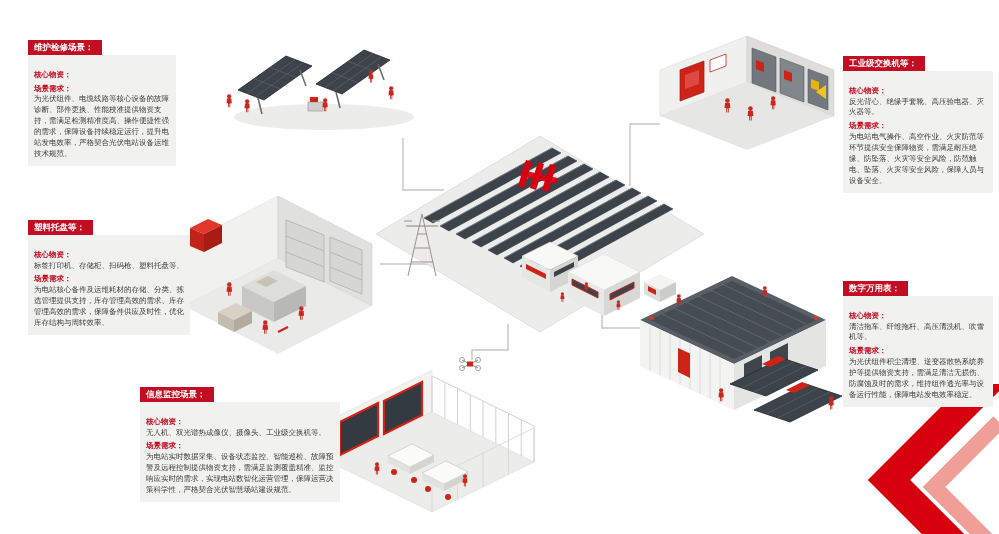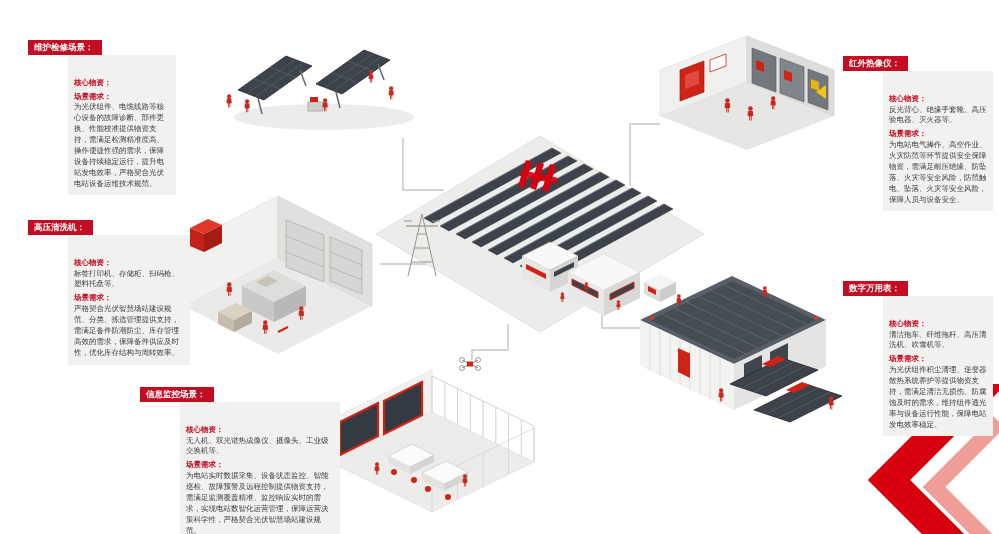--- a/index.html
+++ b/index.html
@@ -15,25 +15,24 @@
     display:inline-block;
     background:var(--brand-red,#c30d23);
     color:#fff;
     font-weight:bold;
     font-size:8.5px;
     line-height:1.2;
     padding:2.5px 8px 2.5px 6px;
   }
   .card-body {
     background:var(--card-bg,#f1f1ef);
-    padding:23px 6px 6px 6px;
+    padding:15px 6px 6px 6px;
     font-size:7.5px;
     line-height:1.45;
     color:#3a3a3a;
-    margin-left:40px;
   }
   .card-body .label {
     color:var(--brand-red,#c30d23);
     font-weight:bold;
     margin-top:3px;
   }
   .card-body .label:first-child { margin-top:0; }
 </style>
 </head>
 <body>
@@ -311,36 +310,36 @@
   <div class="card" style="left:28px; top:36px; width:148px;">
     <div class="card-header">维护检修场景：</div>
     <div class="card-body">
       <div class="label">核心物资：</div>
       <div class="label">场景需求：</div>
       <div class="text">为光伏组件、电缆线路等核心设备的故障诊断、部件更换、性能校准提供物资支持，需满足检测精准度高、操作便捷性强的需求，保障设备持续稳定运行，提升电站发电效率，严格契合光伏电站设备运维技术规范。</div>
     </div>
   </div>
 
   <div class="card" style="left:843px; top:52px; width:150px;">
-    <div class="card-header">红外热像仪：</div>
+    <div class="card-header">工业级交换机等：</div>
     <div class="card-body">
       <div class="label">核心物资：</div>
       <div class="text">反光背心、绝缘手套靴、高压验电器、灭火器等。</div>
       <div class="label">场景需求：</div>
       <div class="text">为电站电气操作、高空作业、火灾防范等环节提供安全保障物资，需满足耐压绝缘、防坠落、火灾等安全风险，防范触电、坠落、火灾等安全风险，保障人员与设备安全。</div>
     </div>
   </div>
 
   <div class="card" style="left:28px; top:216px; width:162px;">
-    <div class="card-header">高压清洗机：</div>
+    <div class="card-header">塑料托盘等：</div>
     <div class="card-body">
       <div class="label">核心物资：</div>
       <div class="text">标签打印机、存储柜、扫码枪、塑料托盘等。</div>
       <div class="label">场景需求：</div>
-      <div class="text">严格契合光伏智慧场站建设规范、分类、拣选管理提供支持，需满足备件防潮防尘、库存管理高效的需求，保障备件供应及时性，优化库存结构与周转效率。</div>
+      <div class="text">为电站核心备件及运维耗材的存储、分类、拣选管理提供支持，库存管理高效的需求、库存管理高效的需求，保障备件供应及时性，优化库存结构与周转效率。</div>
     </div>
   </div>
 
   <div class="card" style="left:140px; top:383px; width:200px;">
     <div class="card-header">信息监控场景：</div>
     <div class="card-body">
       <div class="label">核心物资：</div>
       <div class="text">无人机、双光谱热成像仪、摄像头、工业级交换机等。</div>
       <div class="label">场景需求：</div>
       <div class="text">为电站实时数据采集、设备状态监控、智能巡检、故障预警及远程控制提供物资支持，需满足监测覆盖精准、监控响应实时的需求，实现电站数智化运营管理，保障运营决策科学性，严格契合光伏智慧场站建设规范。</div>

